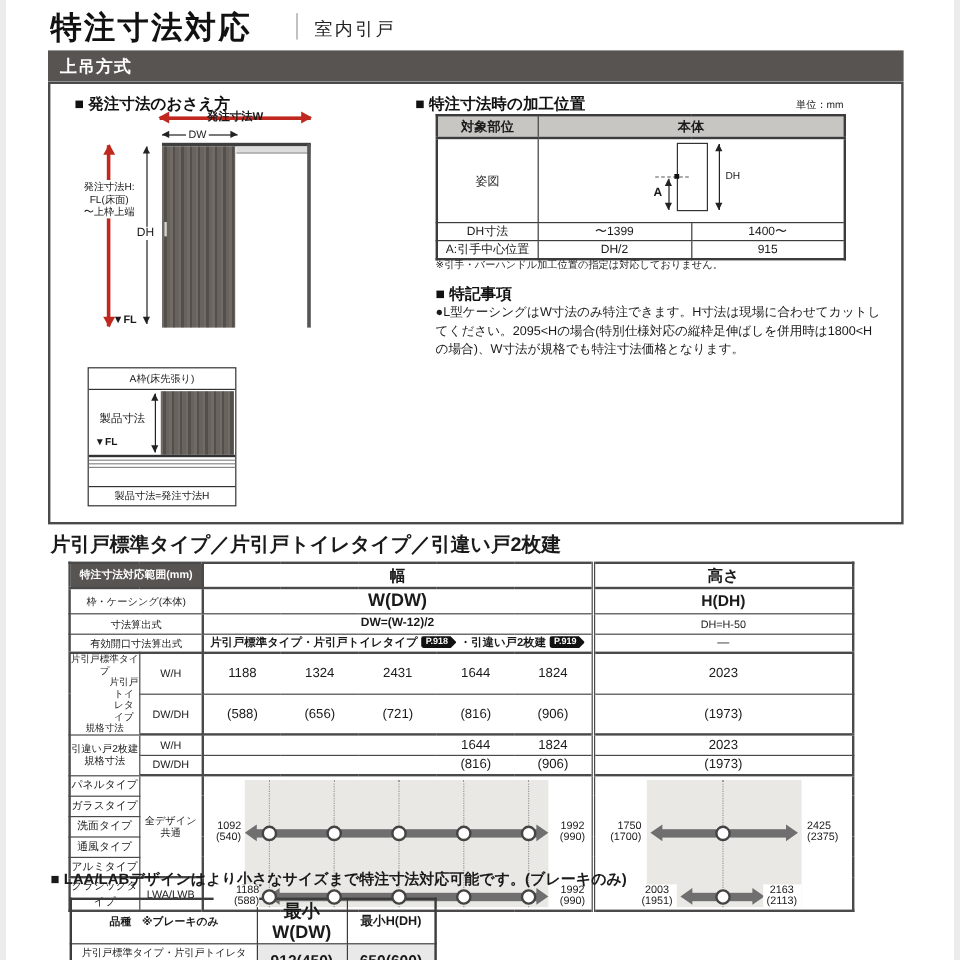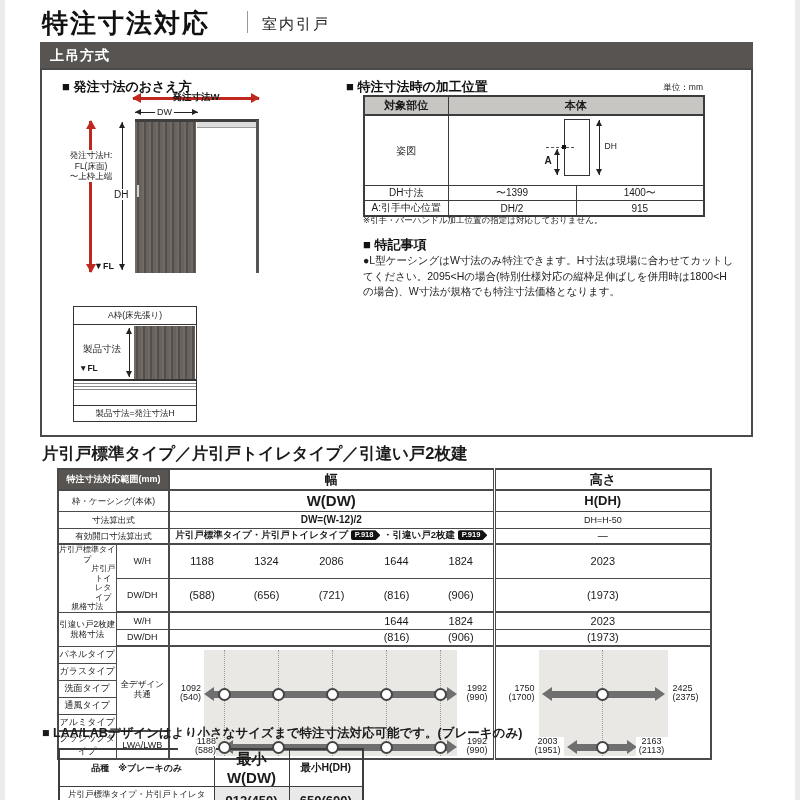--- a/index.html
+++ b/index.html
@@ -201,21 +201,21 @@
 
     <tr style="height:17px;">
       <td class="lab" rowspan="2" style="font-size:8px;line-height:9.5px;">
         <span style="display:block;">片引戸標準タイプ</span>
         <span style="display:block;padding-left:32px;">片引戸トイレタイプ</span>
         <span style="display:block;">規格寸法</span>
       </td>
       <td class="rb2" style="font-size:9px;">W/H</td>
       <td class="nos" style="font-size:11px;">1188</td>
       <td class="nos" style="font-size:11px;">1324</td>
-      <td class="nos" style="font-size:11px;">2086</td>
+      <td class="nos" style="font-size:11px;">2431</td>
       <td class="nos" style="font-size:11px;">1644</td>
       <td class="nos" style="font-size:11px;">1824</td>
       <td class="dbl" style="font-size:11px;">2023</td>
     </tr>
     <tr style="height:17px;">
       <td class="rb2 hb2" style="font-size:9px;">DW/DH</td>
       <td class="nos hb2" style="font-size:11px;">(588)</td>
       <td class="nos hb2" style="font-size:11px;">(656)</td>
       <td class="nos hb2" style="font-size:11px;">(721)</td>
       <td class="nos hb2" style="font-size:11px;">(816)</td>

